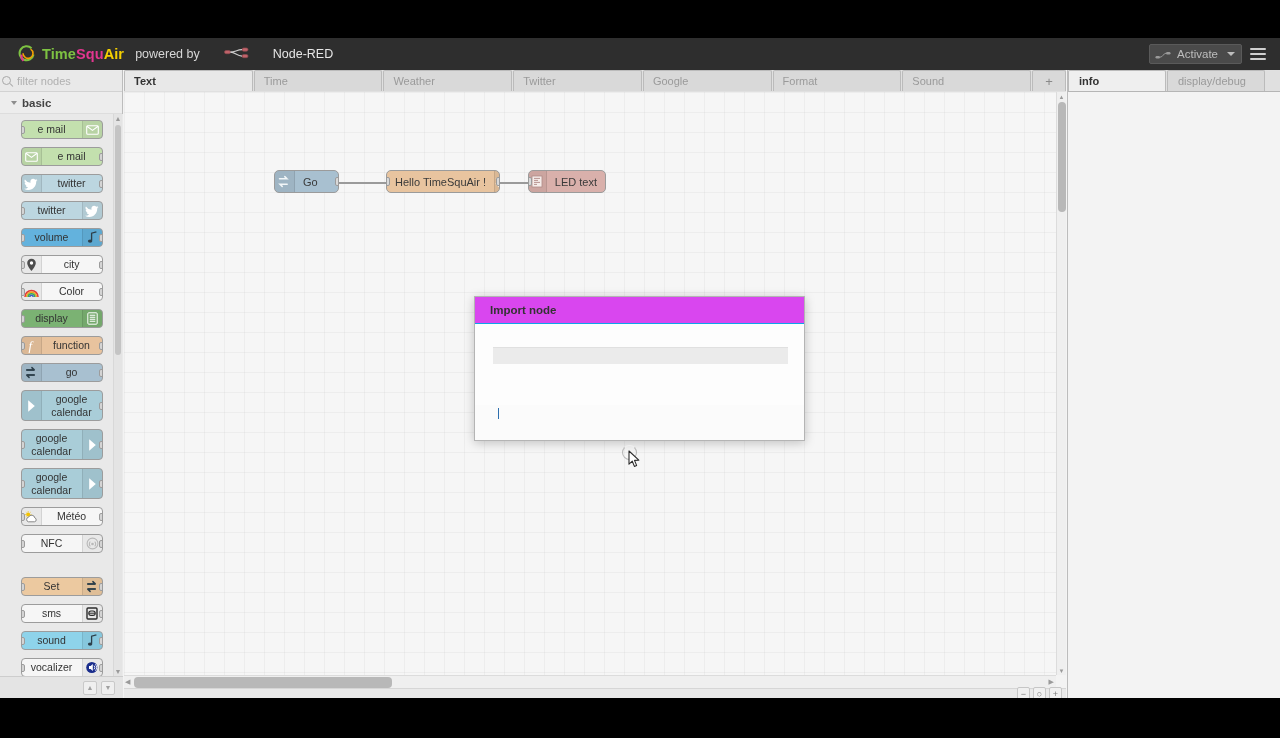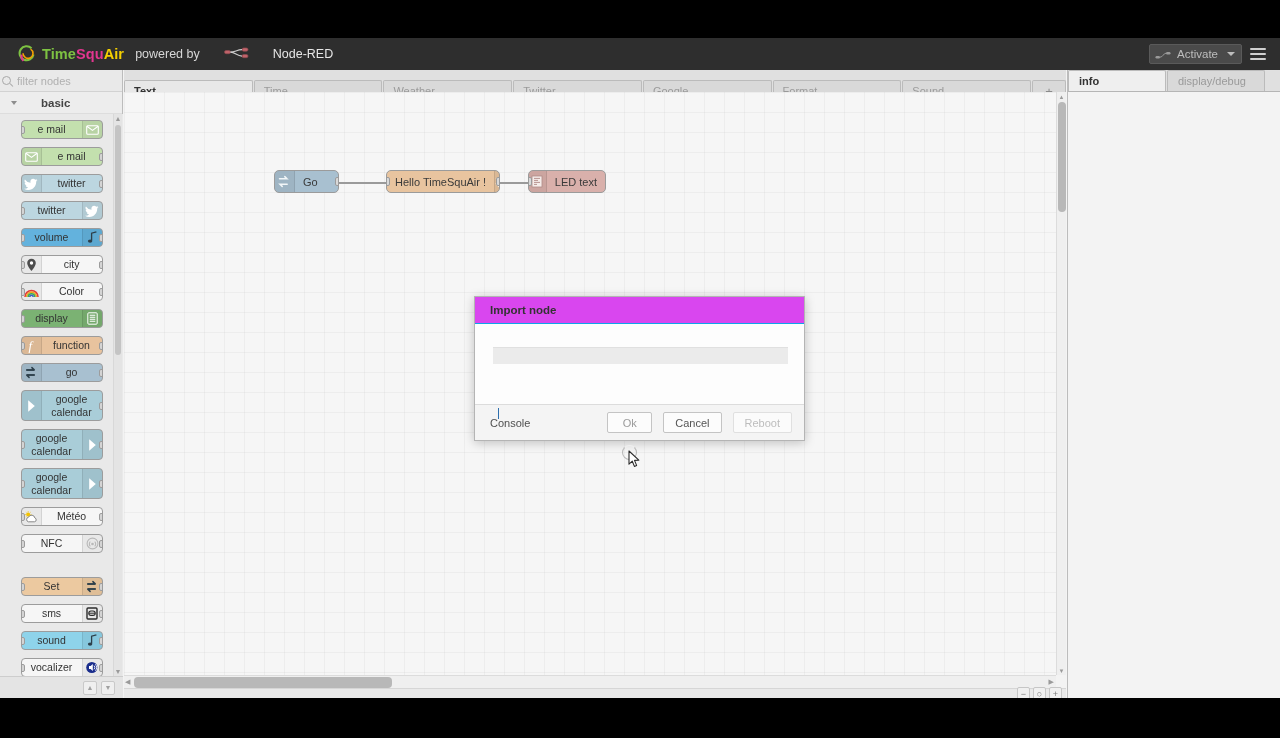--- a/index.html
+++ b/index.html
@@ -63,21 +63,21 @@
   }
   #palette-search .mag { width:9px;height:9px;border:1.3px solid #a8a8a8;border-radius:50%; position:relative; margin-right:6px;}
   #palette-search .mag:after{content:"";position:absolute;width:1.3px;height:4px;background:#a8a8a8;right:-2px;bottom:-3px;transform:rotate(-45deg);}
   #palette-search input {
     border:0; outline:0; background:transparent;
     font-family:"Liberation Sans",sans-serif; font-size:11px; color:#555; width:92px;
   }
   #palette-search input::placeholder{ color:#b0b0b0; }
 
   #cat-header {
-    height:22px; display:flex; align-items:center; gap:24px;
+    height:22px; display:flex; align-items:center; gap:5px;
     padding-left:11px; font-size:11.5px; font-weight:bold; color:#444;
     border-bottom:1px solid #dddddd; background:#ededed;
   }
   .chev-dn { width:0;height:0;border-left:3.5px solid transparent;border-right:3.5px solid transparent;border-top:4.5px solid #8d8d8d; }
 
   #palette-scroll {
     position:absolute; top:44px; left:0; width:123px; height:562px;
     overflow:hidden; background:#e9e9e9;
   }
   #palette-list { padding:6px 0 0 0; }
@@ -114,21 +114,21 @@
     display:flex; align-items:center; justify-content:flex-end; gap:4px; padding-right:8px;
   }
   .sq-btn {
     width:14px;height:14px;border:1px solid #c9c9c9;background:#efefef;border-radius:2px;
     display:flex;align-items:center;justify-content:center;font-size:7px;color:#a0a0a0;
   }
 
   
   #tabs {
     position:absolute; left:124px; top:32px; width:942px; height:32px;
-    background:#e0e0e0; display:flex; align-items:flex-end;
+    background:#e0e0e0; display:flex; align-items:flex-start;
     border-bottom:1px solid #0ea5e9;
   }
   .tab {
     height:21px; width:129px; margin-right:1px;
     background:#d9d9d9; border:1px solid #bbbbbb; border-bottom:none;
     border-radius:2px 2px 0 0;
     display:flex; align-items:center; padding-left:9px;
     font-size:11px; color:#9a9a9a;
   }
   .tab.active { background:#e8e8e8; color:#333; font-weight:bold; }
@@ -641,28 +641,20 @@
       </div>
     <div id="info-body"></div>
   </div>
 
   <div id="overlay">
     <div id="import-dialog">
       <div id="dlg-title">Import node</div>
       <div id="dlg-body">
         <input class="dlg-input second" type="text" value="" style="">
       </div>
-      <div id="dlg-footer">
-        <span id="console-label">Console</span>
-        <div id="dlg-buttons">
-          <div class="dbtn ok">Ok</div>
-          <div class="dbtn">Cancel</div>
-          <div class="dbtn disabled">Reboot</div>
-        </div>
-      </div>
     </div>
     <div class="caret"></div>
     <div id="spinner"></div>
     <div id="cursor">
       <svg width="13" height="19" viewBox="0 0 13 19">
         <path d="M1 1 L1 14.2 L4.3 11.2 L6.4 16.4 L8.6 15.4 L6.5 10.4 L10.8 10.2 Z" fill="#ffffff" stroke="#2b2b2b" stroke-width="1.1" stroke-linejoin="round"></path>
       </svg>
     </div>
   </div>
 

